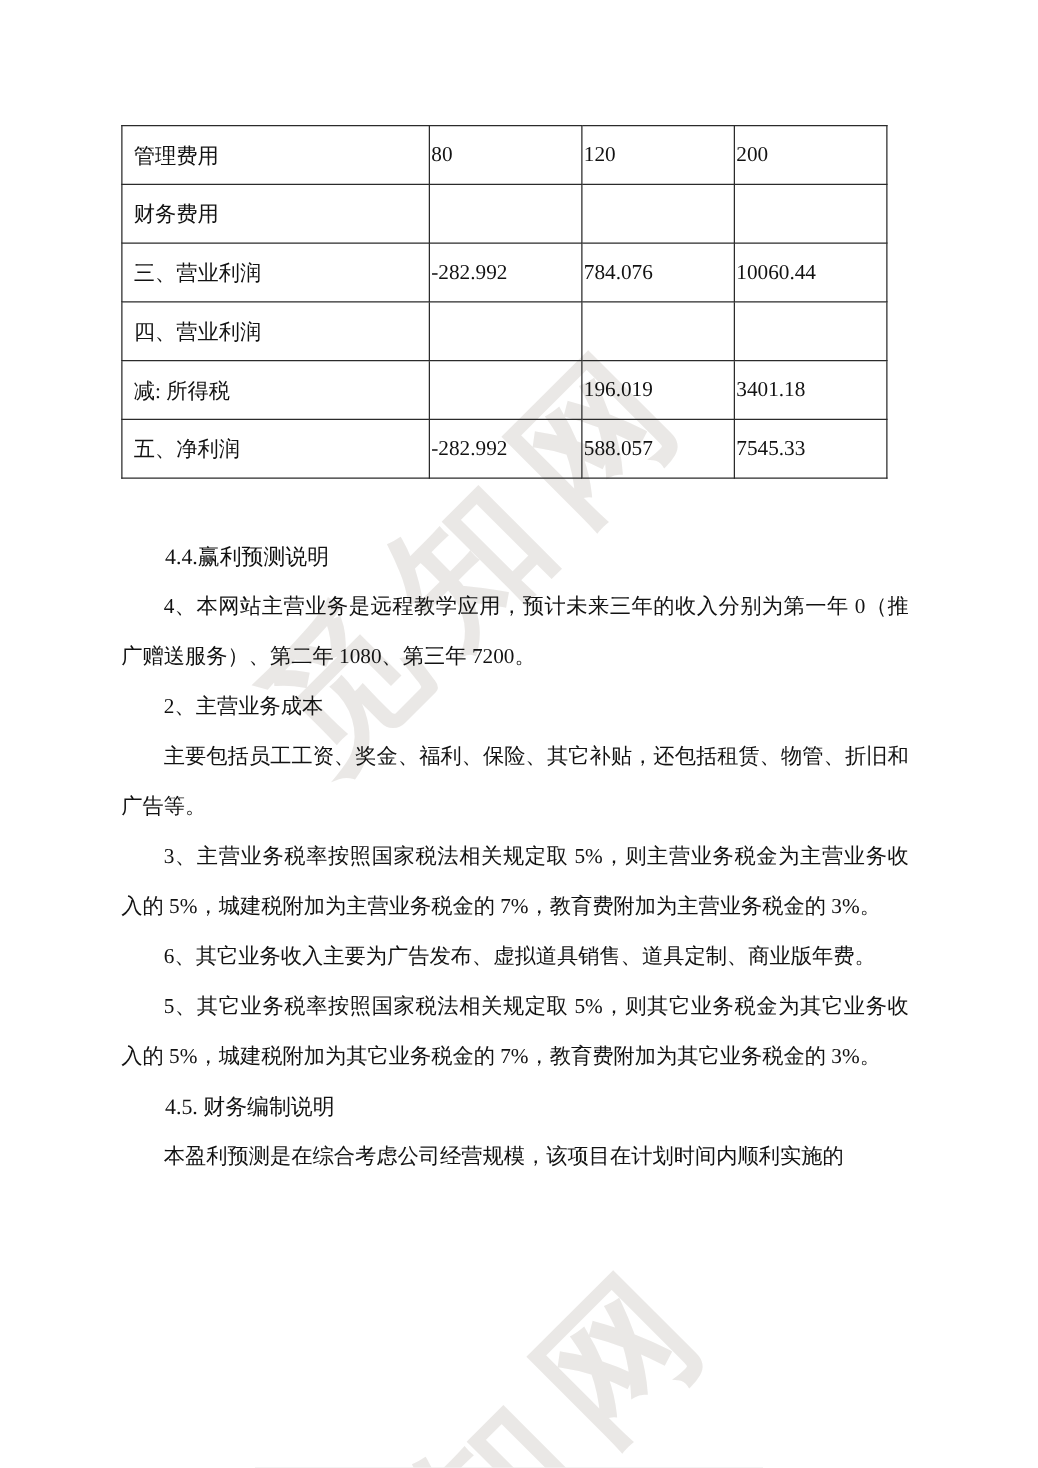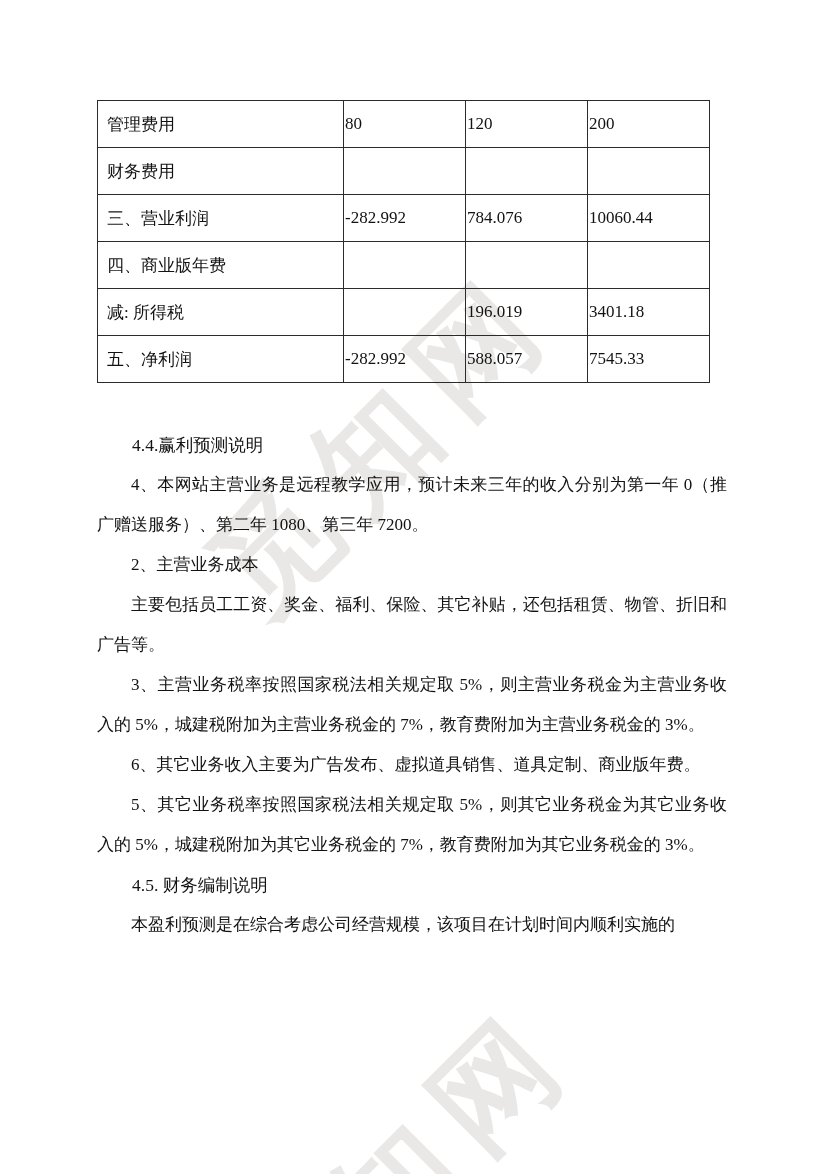--- a/index.html
+++ b/index.html
@@ -85,21 +85,21 @@
           <td class="val"></td>
           <td class="val"></td>
         </tr>
         <tr>
           <td class="lab">三、营业利润</td>
           <td class="val">-282.992</td>
           <td class="val">784.076</td>
           <td class="val">10060.44</td>
         </tr>
         <tr>
-          <td class="lab">四、商业版年费</td>
+          <td class="lab">四、营业利润</td>
           <td class="val"></td>
           <td class="val"></td>
           <td class="val"></td>
         </tr>
         <tr>
           <td class="lab">减: 所得税</td>
           <td class="val"></td>
           <td class="val">196.019</td>
           <td class="val">3401.18</td>
         </tr>

